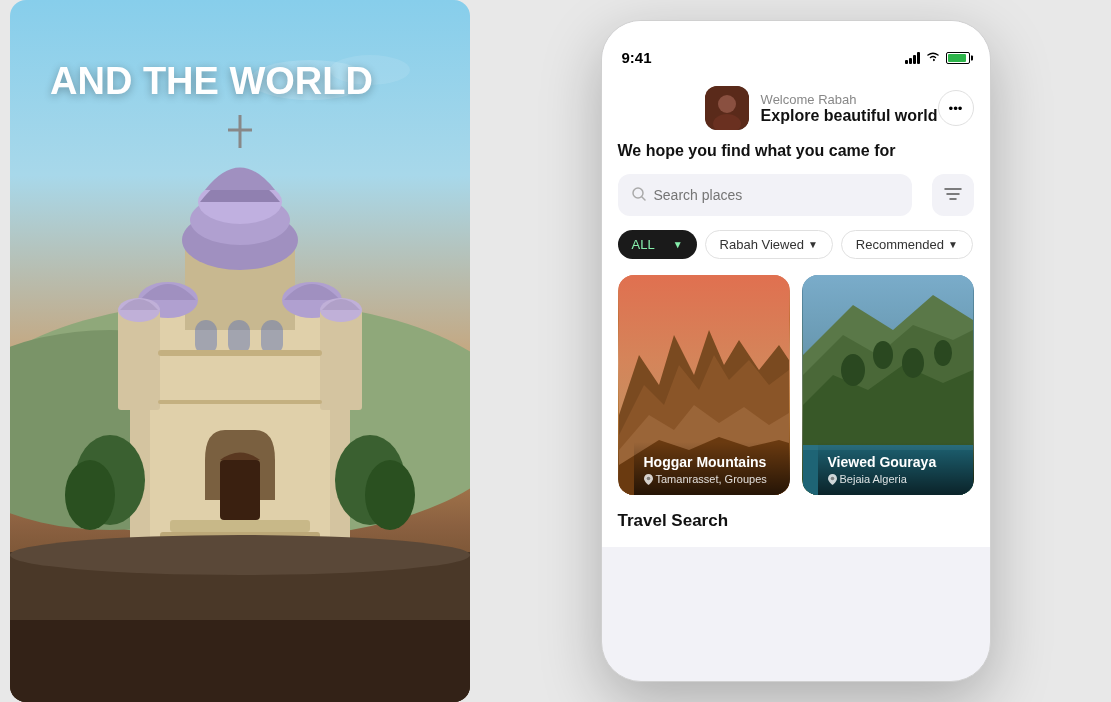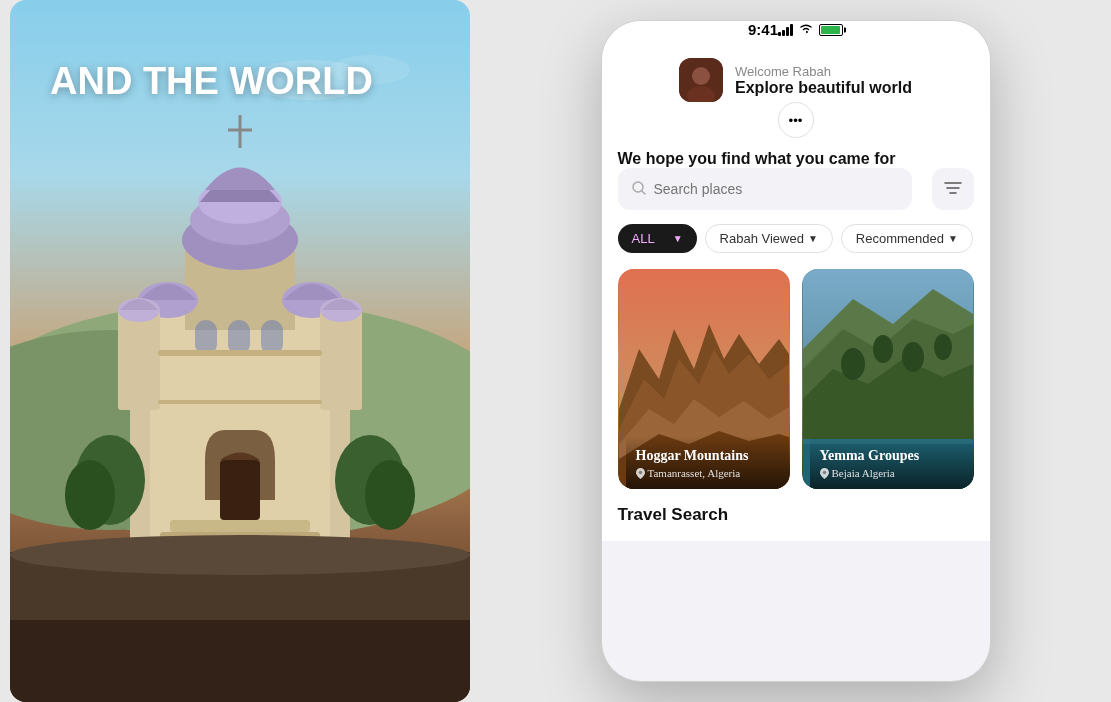--- a/index.html
+++ b/index.html
@@ -62,23 +62,23 @@
       box-shadow: 0 20px 60px rgba(0,0,0,0.25);
       overflow: hidden;
       height: 662px;
       position: relative;
       border: 1px solid #d0d0d0;
     }
 
     
     .status-bar {
       background: white;
-      padding: 0 20px 8px;
-      display: flex;
-      justify-content: center;
+      padding: 28px 20px 8px;
+      display: flex;
+      justify-content: space-between;
       align-items: center;
     }
 
     .status-time {
       font-size: 15px;
       font-weight: 600;
       color: #000;
     }
 
     .status-icons {
@@ -137,24 +137,23 @@
 
     
     .app-content {
       background: white;
       padding: 0 16px 16px;
     }
 
     
     .app-header {
       display: flex;
-      justify-content: flex-start;
+      justify-content: flex-end;
       align-items: center;
       padding: 12px 0;
-      flex-direction: column;
     }
 
     .header-left {
       display: flex;
       align-items: center;
       gap: 12px;
     }
 
     .avatar {
       width: 44px;
@@ -197,20 +196,21 @@
       align-items: center;
       justify-content: center;
       cursor: pointer;
       background: white;
     }
 
     .tagline {
       font-size: 16px;
       font-weight: 600;
       color: #111;
+      margin-bottom: 14px;
     }
 
     
     .search-row {
       display: flex;
       gap: 20px;
       margin-bottom: 14px;
     }
 
     .search-bar {
@@ -264,21 +264,21 @@
       font-weight: 500;
       cursor: pointer;
       white-space: nowrap;
       display: flex;
       align-items: center;
       gap: 4px;
     }
 
     .chip-active {
       background: #1a1a1a;
-      color: #f0abfc;
+      color: #86efac;
       gap: 18px;
     }
 
     .chip-inactive {
       background: white;
       color: #333;
       border: 1.5px solid #e0e0e0;
     }
 
     .chip-arrow {
@@ -329,25 +329,24 @@
         #607860 40%,
         #708060 60%,
         #506040 80%,
         #204820 100%
       );
     }
 
     .card-overlay {
       position: absolute;
       bottom: 0;
-      left: 8px;
+      left: 16px;
       right: 0;
       background: linear-gradient(transparent, rgba(0,0,0,0.65));
       padding: 12px 10px 10px;
-      font-family: Liberation Serif, serif;
     }
 
     .card-title {
       font-size: 14px;
       font-weight: 700;
       color: white;
       margin-bottom: 3px;
     }
 
     .card-location {
@@ -573,21 +572,21 @@
               <polygon points="0,190 40,165 70,175 100,162 130,172 160,165 170,168 170,220 0,220" fill="#6a3a10"></polygon>
             </svg>
           </div>
           <div class="card-overlay">
             <div class="card-title">Hoggar Mountains</div>
             <div class="card-location">
               <svg width="9" height="11" viewBox="0 0 9 11">
                 <path d="M4.5 0 C2 0 0 2 0 4.5 C0 7.5 4.5 11 4.5 11 C4.5 11 9 7.5 9 4.5 C9 2 7 0 4.5 0 Z" fill="rgba(255,255,255,0.8)"></path>
                 <circle cx="4.5" cy="4.5" r="1.8" fill="rgba(0,0,0,0.4)"></circle>
               </svg>
-              <span>Tamanrasset, Algeria</span>
+              <span>Tamanrasset, Groupes</span>
             </div>
           </div>
         </div>
 
         <div class="place-card">
           <div class="card-bg yemma-bg">
             <svg width="100%" height="100%" viewBox="0 0 170 220" preserveAspectRatio="xMidYMax meet">
               <defs>
                 <linearGradient id="yemmaSky" x1="0" y1="0" x2="0" y2="1">
                   <stop offset="0%" stop-color="#7aacca"></stop>
@@ -605,21 +604,21 @@
               <rect x="0" y="170" width="170" height="50" fill="#2a7080"></rect>
               <rect x="0" y="175" width="170" height="45" fill="#1a6070" opacity="0.7"></rect>
 
               <ellipse cx="50" cy="95" rx="12" ry="16" fill="#2a4820"></ellipse>
               <ellipse cx="80" cy="80" rx="10" ry="14" fill="#2a4820"></ellipse>
               <ellipse cx="110" cy="88" rx="11" ry="15" fill="#2a4820"></ellipse>
               <ellipse cx="140" cy="78" rx="9" ry="13" fill="#2a4820"></ellipse>
             </svg>
           </div>
           <div class="card-overlay">
-            <div class="card-title">Yemma Groupes</div>
+            <div class="card-title">Viewed Gouraya</div>
             <div class="card-location">
               <svg width="9" height="11" viewBox="0 0 9 11">
                 <path d="M4.5 0 C2 0 0 2 0 4.5 C0 7.5 4.5 11 4.5 11 C4.5 11 9 7.5 9 4.5 C9 2 7 0 4.5 0 Z" fill="rgba(255,255,255,0.8)"></path>
                 <circle cx="4.5" cy="4.5" r="1.8" fill="rgba(0,0,0,0.4)"></circle>
               </svg>
               <span>Bejaia Algeria</span>
             </div>
           </div>
         </div>
       </div>

